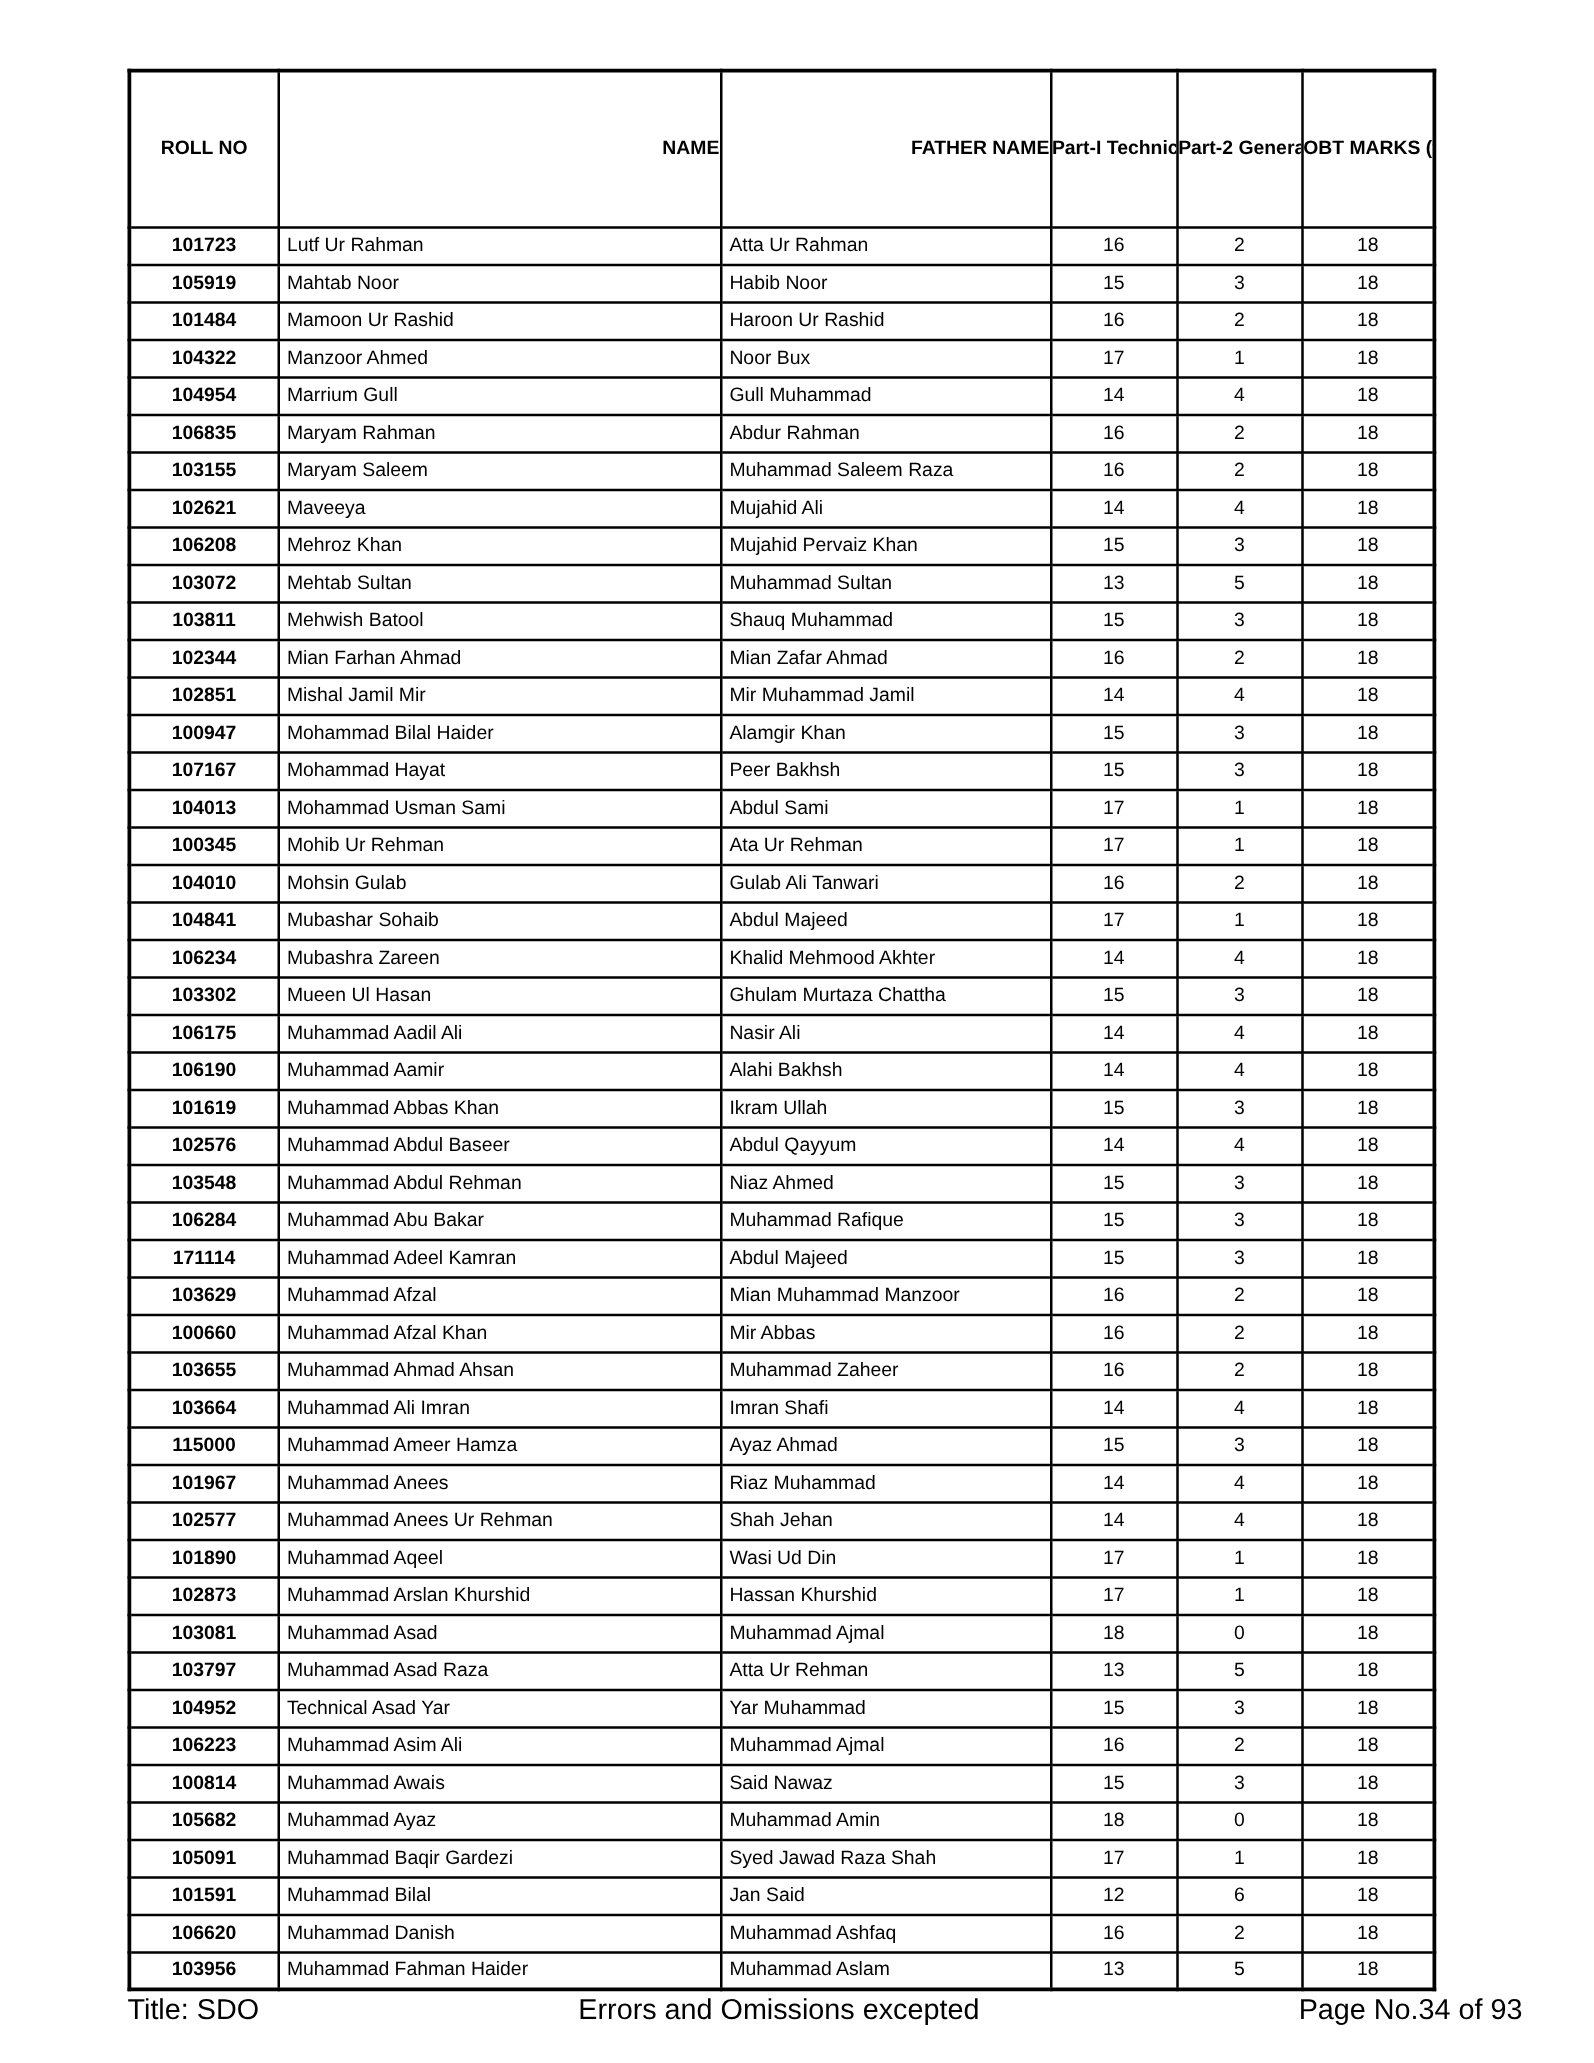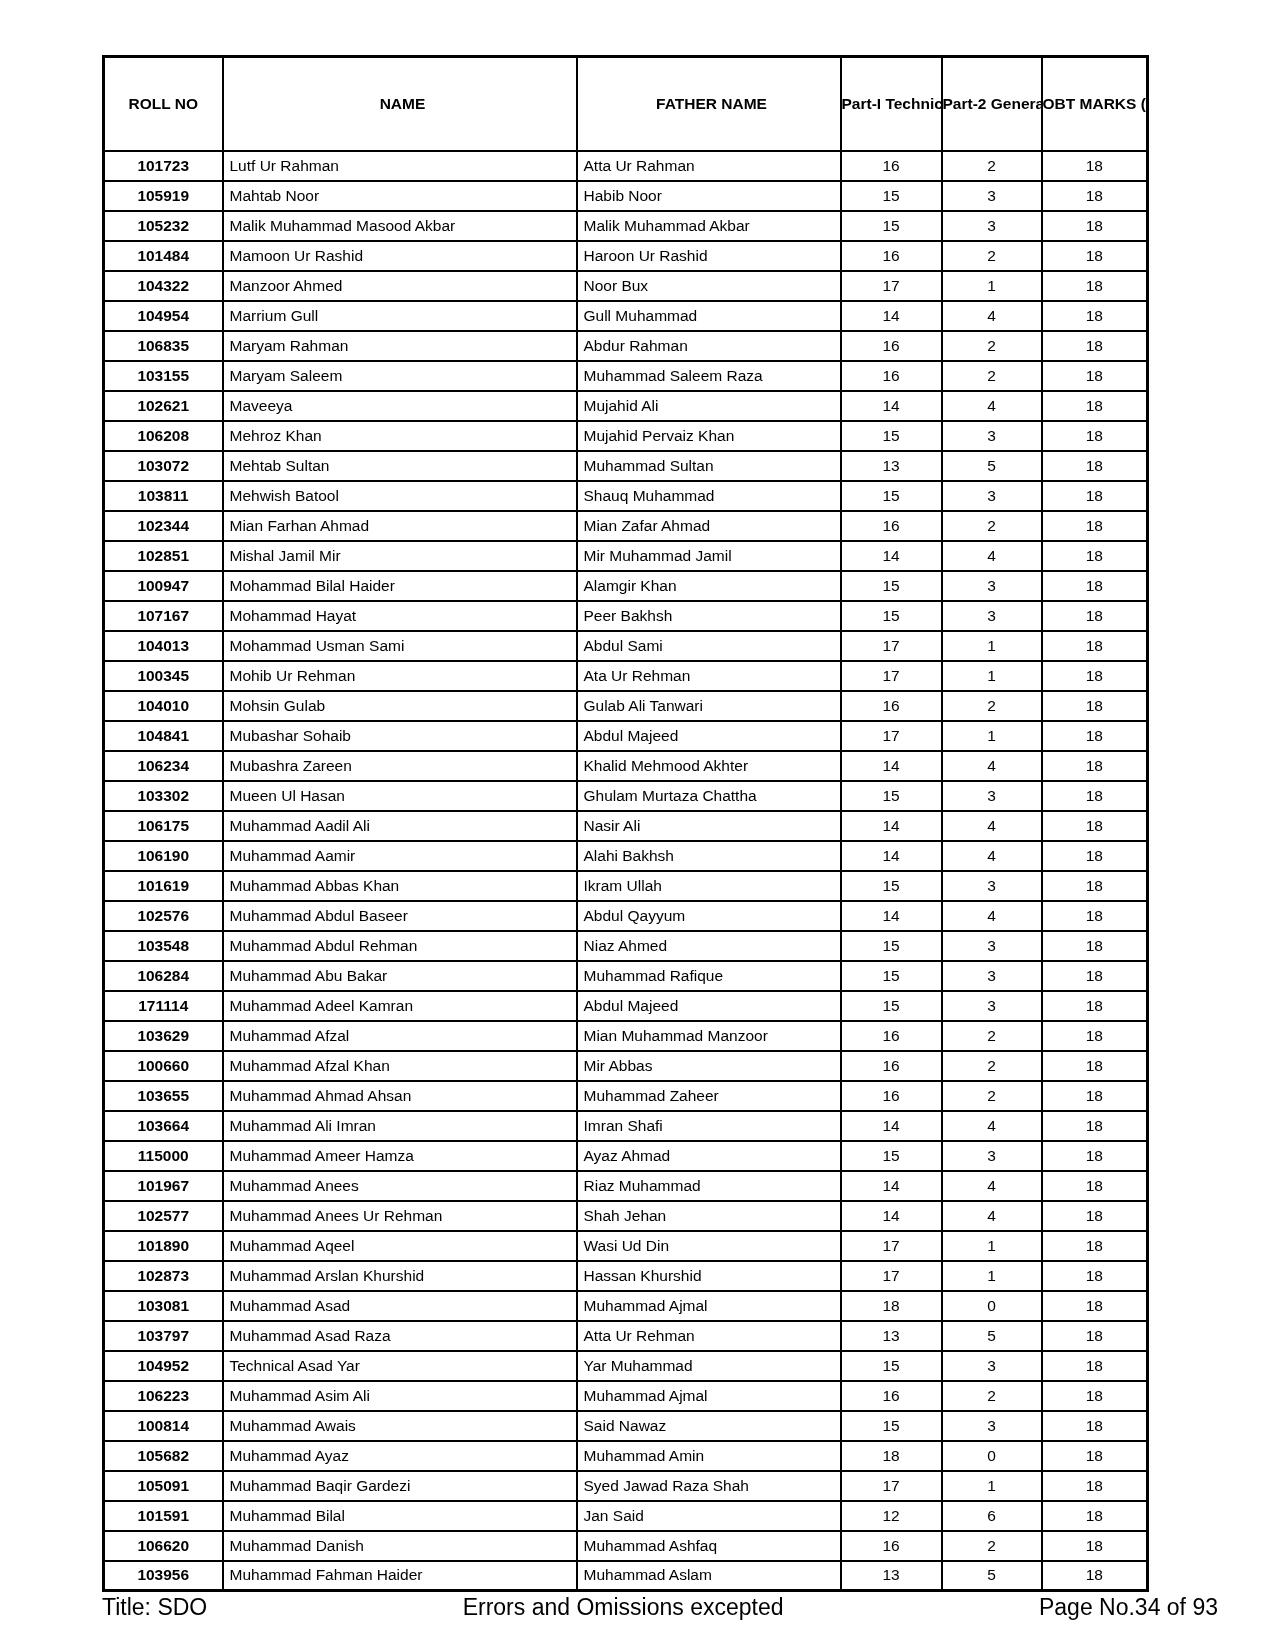--- a/index.html
+++ b/index.html
@@ -24,27 +24,27 @@
     border-collapse: collapse;
     table-layout: fixed;
     border: 3px solid #000;
   }
   table.results th, table.results td {
     border: 2px solid #000;
     overflow: hidden;
     white-space: nowrap;
   }
   thead th {
-    height: 94px;
+    height: 125px;
     font-size: 15.5px;
     font-weight: bold;
     vertical-align: middle;
     background: #ffffff;
   }
-  th.hdr-left { text-align: center; padding-left: 6px; }
+  th.hdr-left { text-align: right; padding-left: 6px; }
   th.hdr-center { text-align: center; }
   th.hdr-multi { white-space: pre-line; line-height: 26px; }
   tbody tr { height: 30px; }
   tbody td {
     font-size: 15.5px;
     vertical-align: middle;
     background: #ffffff;
   }
   td.col-roll {
     text-align: center;
@@ -107,28 +107,20 @@
         </tr>
         <tr>
           <td class="col-roll">105919</td>
           <td class="col-name">Mahtab Noor</td>
           <td class="col-father">Habib Noor</td>
           <td class="col-mark">15</td>
           <td class="col-mark">3</td>
           <td class="col-mark">18</td>
         </tr>
         <tr>
-          <td class="col-roll">105232</td>
-          <td class="col-name">Malik Muhammad Masood Akbar</td>
-          <td class="col-father">Malik Muhammad Akbar</td>
-          <td class="col-mark">15</td>
-          <td class="col-mark">3</td>
-          <td class="col-mark">18</td>
-        </tr>
-        <tr>
           <td class="col-roll">101484</td>
           <td class="col-name">Mamoon Ur Rashid</td>
           <td class="col-father">Haroon Ur Rashid</td>
           <td class="col-mark">16</td>
           <td class="col-mark">2</td>
           <td class="col-mark">18</td>
         </tr>
         <tr>
           <td class="col-roll">104322</td>
           <td class="col-name">Manzoor Ahmed</td>

